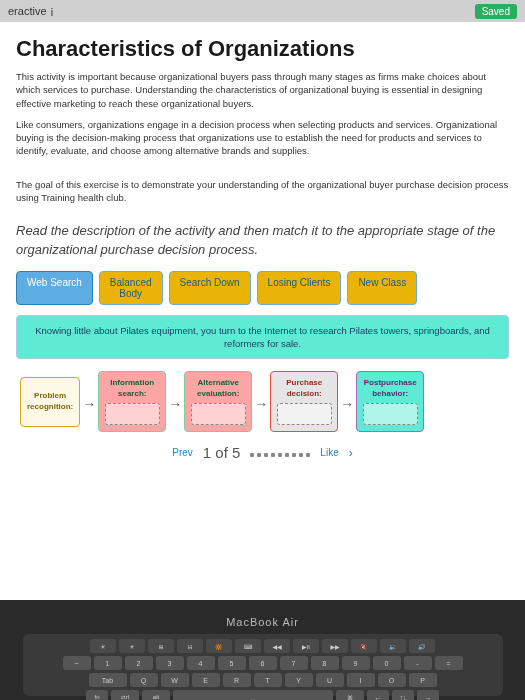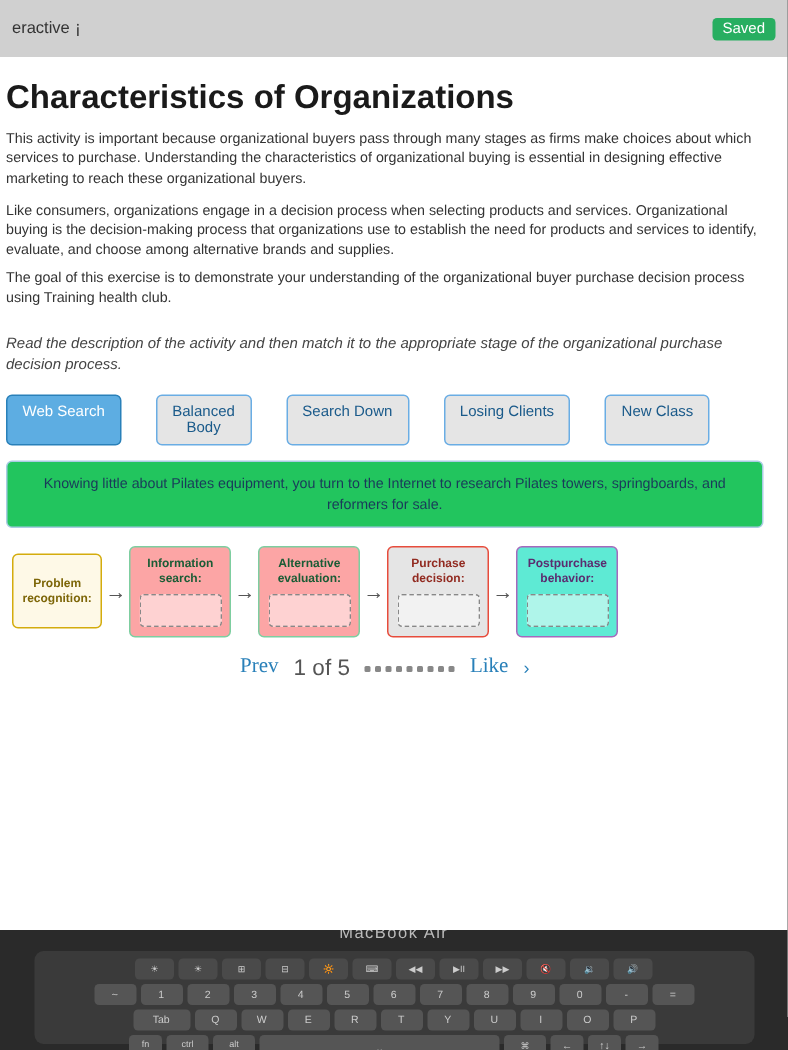--- a/index.html
+++ b/index.html
@@ -8,34 +8,34 @@
       height: 700px;
       background: #1a1a1a;
       font-family: Arial, Helvetica, sans-serif;
       overflow: hidden;
       display: flex;
       flex-direction: column;
     }
     
     #top-bar {
       background: #d0d0d0;
-      height: 38px;
+      height: 22px;
       display: flex;
       align-items: center;
       padding: 0 8px;
       font-size: 11px;
       color: #333;
       justify-content: space-between;
     }
     
     #content-area {
       background: #ffffff;
       flex: 1;
       overflow: hidden;
-      padding: 14px 16px 10px 4px;
+      padding: 14px 16px 10px 16px;
       position: relative;
     }
     #page-title {
       font-size: 22px;
       font-weight: bold;
       color: #1a1a1a;
       margin-bottom: 8px;
     }
     #intro-text {
       font-size: 9.5px;
@@ -43,53 +43,53 @@
       line-height: 1.4;
       margin-bottom: 8px;
     }
     #goal-text {
       font-size: 9.5px;
       color: #333;
       line-height: 1.4;
       margin-bottom: 18px;
     }
     #instruction-text {
-      font-size: 10px;
+      font-size: 13px;
       color: #444;
       font-style: italic;
       line-height: 1.4;
       margin-bottom: 12px;
     }
     
     #drag-items {
       display: flex;
       flex-direction: row;
-      gap: 23px;
+      gap: 6px;
       margin-bottom: 10px;
       flex-wrap: wrap;
     }
     .drag-item {
       border: 1.5px solid #6aade4;
       border-radius: 4px;
       padding: 5px 10px;
       font-size: 10px;
       color: #1a5a8a;
-      background: #e5e5e5;
+      background: #eab308;
       cursor: pointer;
       text-align: center;
       min-width: 60px;
     }
     .drag-item.active {
       background: #5dade2;
       color: white;
       border-color: #2980b9;
     }
     
     #hint-box {
-      background: #22c55e;
+      background: #5eead4;
       border: 1px solid #a9cce3;
       border-radius: 4px;
       padding: 8px 12px;
       font-size: 9.5px;
       color: #1a3a5a;
       text-align: center;
       margin-bottom: 12px;
       line-height: 1.4;
     }
     
@@ -170,39 +170,38 @@
       align-items: center;
       justify-content: center;
       gap: 10px;
       font-size: 11px;
       color: #555;
       margin-top: 4px;
     }
     .nav-btn {
       color: #2980b9;
       cursor: pointer;
-      font-size: 14px;
-      font-family: Liberation Serif, serif;
+      font-size: 10px;
     }
     .nav-dots {
       display: inline-flex;
       gap: 3px;
       align-items: center;
     }
     .dot {
       width: 4px;
       height: 4px;
       background: #888;
       border-radius: 1px;
       display: inline-block;
     }
     
     #macbook-area {
       background: #2a2a2a;
-      height: 80px;
+      height: 100px;
       display: flex;
       flex-direction: column;
       align-items: center;
       justify-content: flex-end;
       padding-bottom: 4px;
     }
     #macbook-label {
       color: #bbb;
       font-size: 11px;
       letter-spacing: 1px;
@@ -259,21 +258,21 @@
   <div>
     <span id="saved-badge">Saved</span>
   </div>
 </div>
 
 <div id="content-area">
   <div id="page-title">Characteristics of Organizations</div>
   <div id="intro-text">
     <span>This activity is important because organizational buyers pass through many stages as firms make choices about which services to purchase. Understanding the characteristics of organizational buying is essential in designing effective marketing to reach these organizational buyers.</span>
   </div>
-  <div id="intro-text" style="font-size:9.5px;color:#333;line-height:1.4;margin-bottom:5px;">
+  <div id="intro-text" style="font-size:9.5px;color:#333;line-height:1.4;margin-bottom:20px;">
     <span>Like consumers, organizations engage in a decision process when selecting products and services. Organizational buying is the decision-making process that organizations use to establish the need for products and services to identify, evaluate, and choose among alternative brands and supplies.</span>
   </div>
   <div id="goal-text">The goal of this exercise is to demonstrate your understanding of the organizational buyer purchase decision process using Training health club.</div>
   <div id="instruction-text">Read the description of the activity and then match it to the appropriate stage of the organizational purchase decision process.</div>
 
   <div id="drag-items">
     <div class="drag-item active">Web Search</div>
     <div class="drag-item" style="text-align:center;">Balanced<br>Body</div>
     <div class="drag-item">Search Down</div>
     <div class="drag-item">Losing Clients</div>

